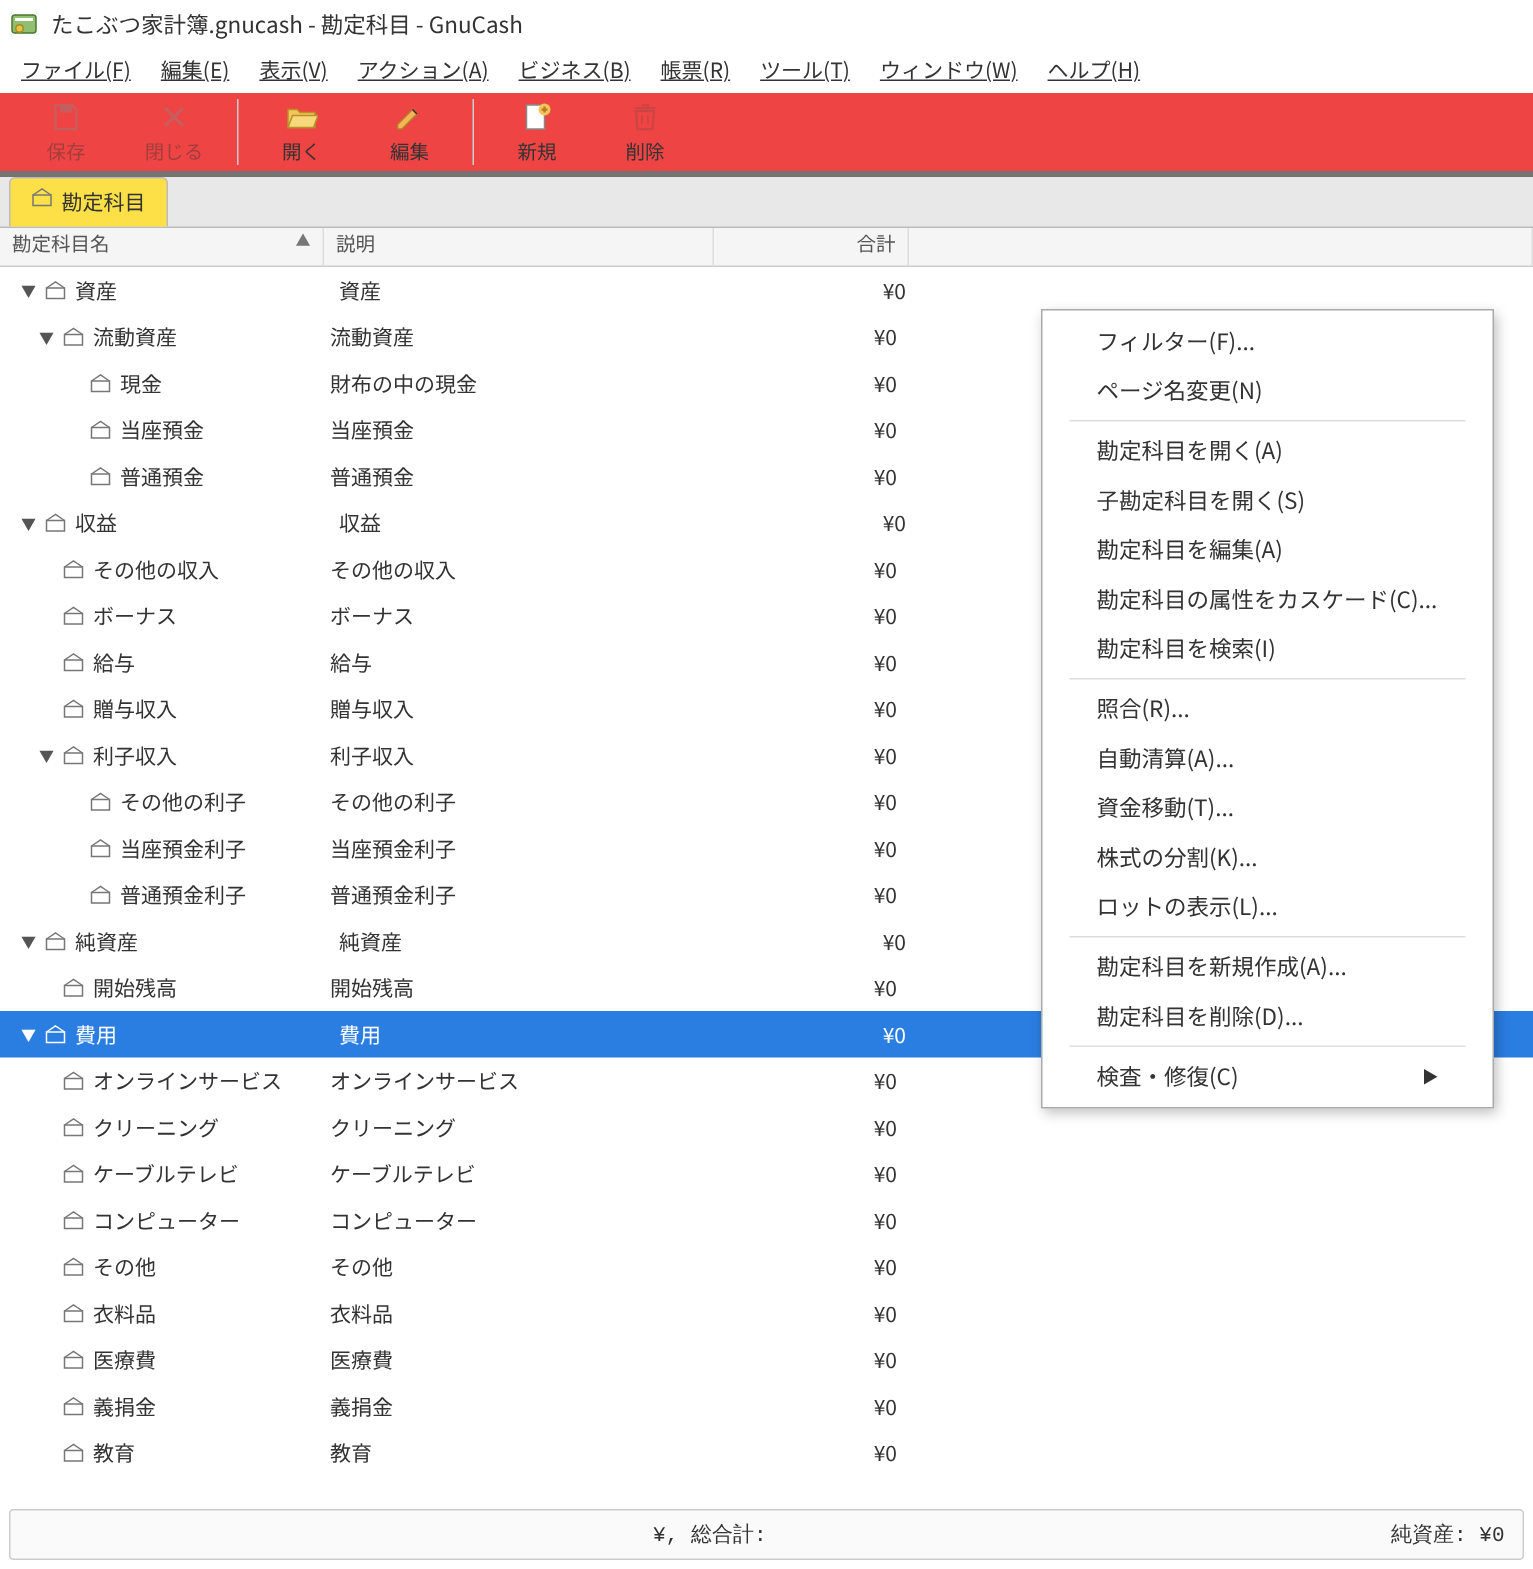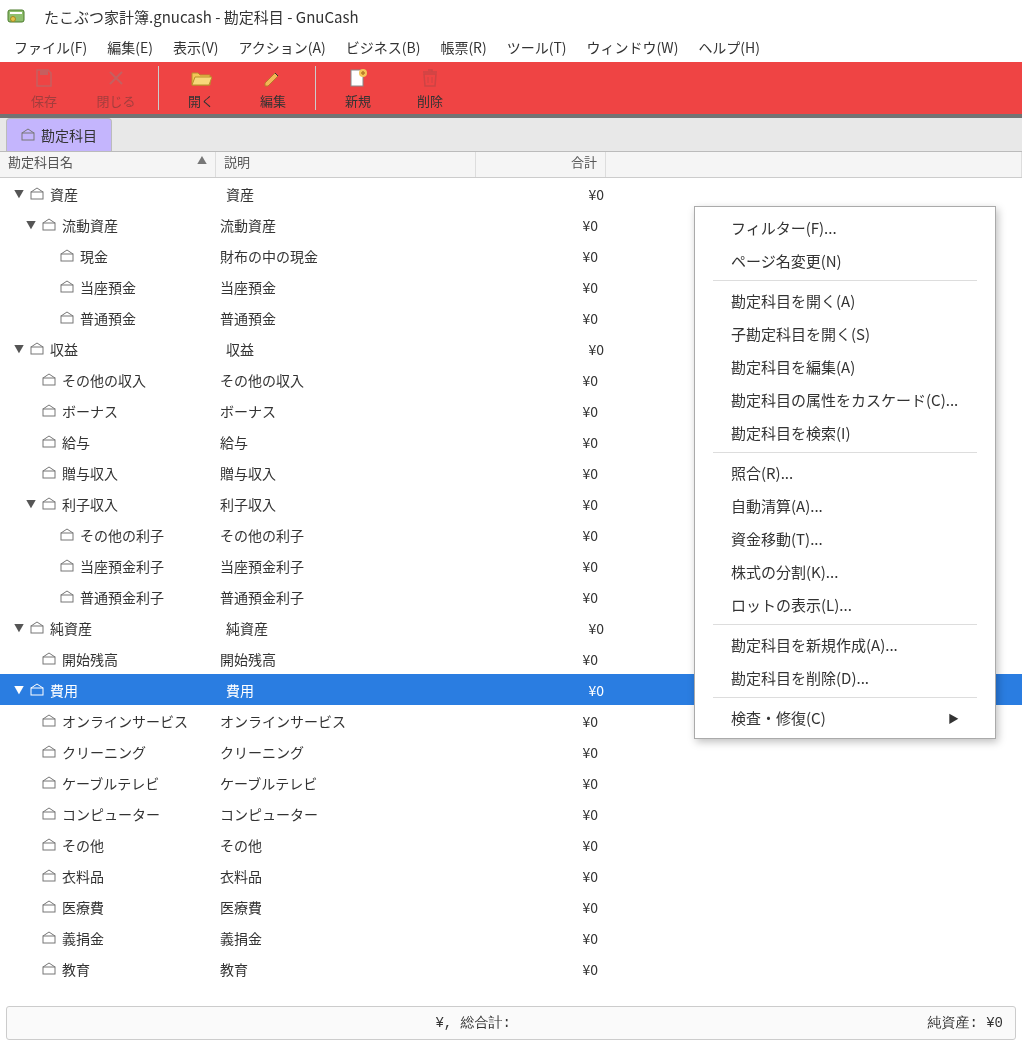--- a/index.html
+++ b/index.html
@@ -1,33 +1,33 @@
 <!DOCTYPE html>
 <html><head>
 <meta charset="utf-8">
 <style>
 * { box-sizing: border-box; margin: 0; padding: 0; }
 body { font-family: "Noto Sans CJK JP", "Meiryo", sans-serif; font-size: 14px; color: #333; background: #fff; width: 1022px; height: 1046px; overflow: hidden; position: relative; }
 
-.title-bar { height: 32px; display: flex; align-items: center; padding: 0 6px; background: #fff; gap: 18px; }
+.title-bar { height: 32px; display: flex; align-items: center; padding: 0 6px; background: #fff; gap: 8px; }
 .title-bar .app-icon { width: 20px; height: 20px; }
 .title-bar .title-text { font-size: 15px; }
 
 .menu-bar { height: 30px; display: flex; align-items: center; padding: 0 4px; background: #fff; gap: 0; }
-.menu-item { padding: 4px 10px; cursor: pointer; }
+.menu-item { padding: 4px 10px; cursor: pointer; text-decoration: underline; }
 
 .toolbar { height: 56px; display: flex; align-items: center; background: #ef4444; padding: 2px 8px; gap: 0; border-bottom: 4px solid #737373; }
 .tool-btn { display: flex; flex-direction: column; align-items: center; justify-content: center; width: 72px; height: 52px; cursor: pointer; color: #333; }
 .tool-btn.disabled { opacity: 0.4; cursor: default; }
 .tool-btn .tool-icon { width: 22px; height: 22px; margin-bottom: 2px; }
 .tool-btn .tool-label { font-size: 13px; }
 .tool-sep { width: 1px; height: 44px; background: #ccc; margin: 0 6px; }
 
 .tab-strip { height: 34px; background: #e8e8e8; display: flex; align-items: flex-end; padding: 0 6px; border-bottom: 1px solid #bbb; }
-.tab { background: #c4b5fd; padding: 6px 14px; border: 1px solid #bbb; border-bottom: none; border-radius: 4px 4px 0 0; display: flex; align-items: center; gap: 6px; font-size: 14px; }
+.tab { background: #fde047; padding: 6px 14px; border: 1px solid #bbb; border-bottom: none; border-radius: 4px 4px 0 0; display: flex; align-items: flex-start; gap: 6px; font-size: 14px; }
 .tab .tab-icon { width: 14px; height: 14px; }
 
 .col-headers { height: 26px; display: flex; background: #f5f5f5; border-bottom: 1px solid #ccc; }
 .col-header { display: flex; align-items: flex-start; padding: 0 8px; font-size: 13px; color: #555; border-right: 1px solid #ddd; }
 .col-name { width: 216px; justify-content: space-between; }
 .col-desc { width: 260px; }
 .col-total { width: 130px; justify-content: flex-end; }
 .col-rest { flex: 1; }
 .sort-arrow { font-size: 10px; color: #777; }
 

